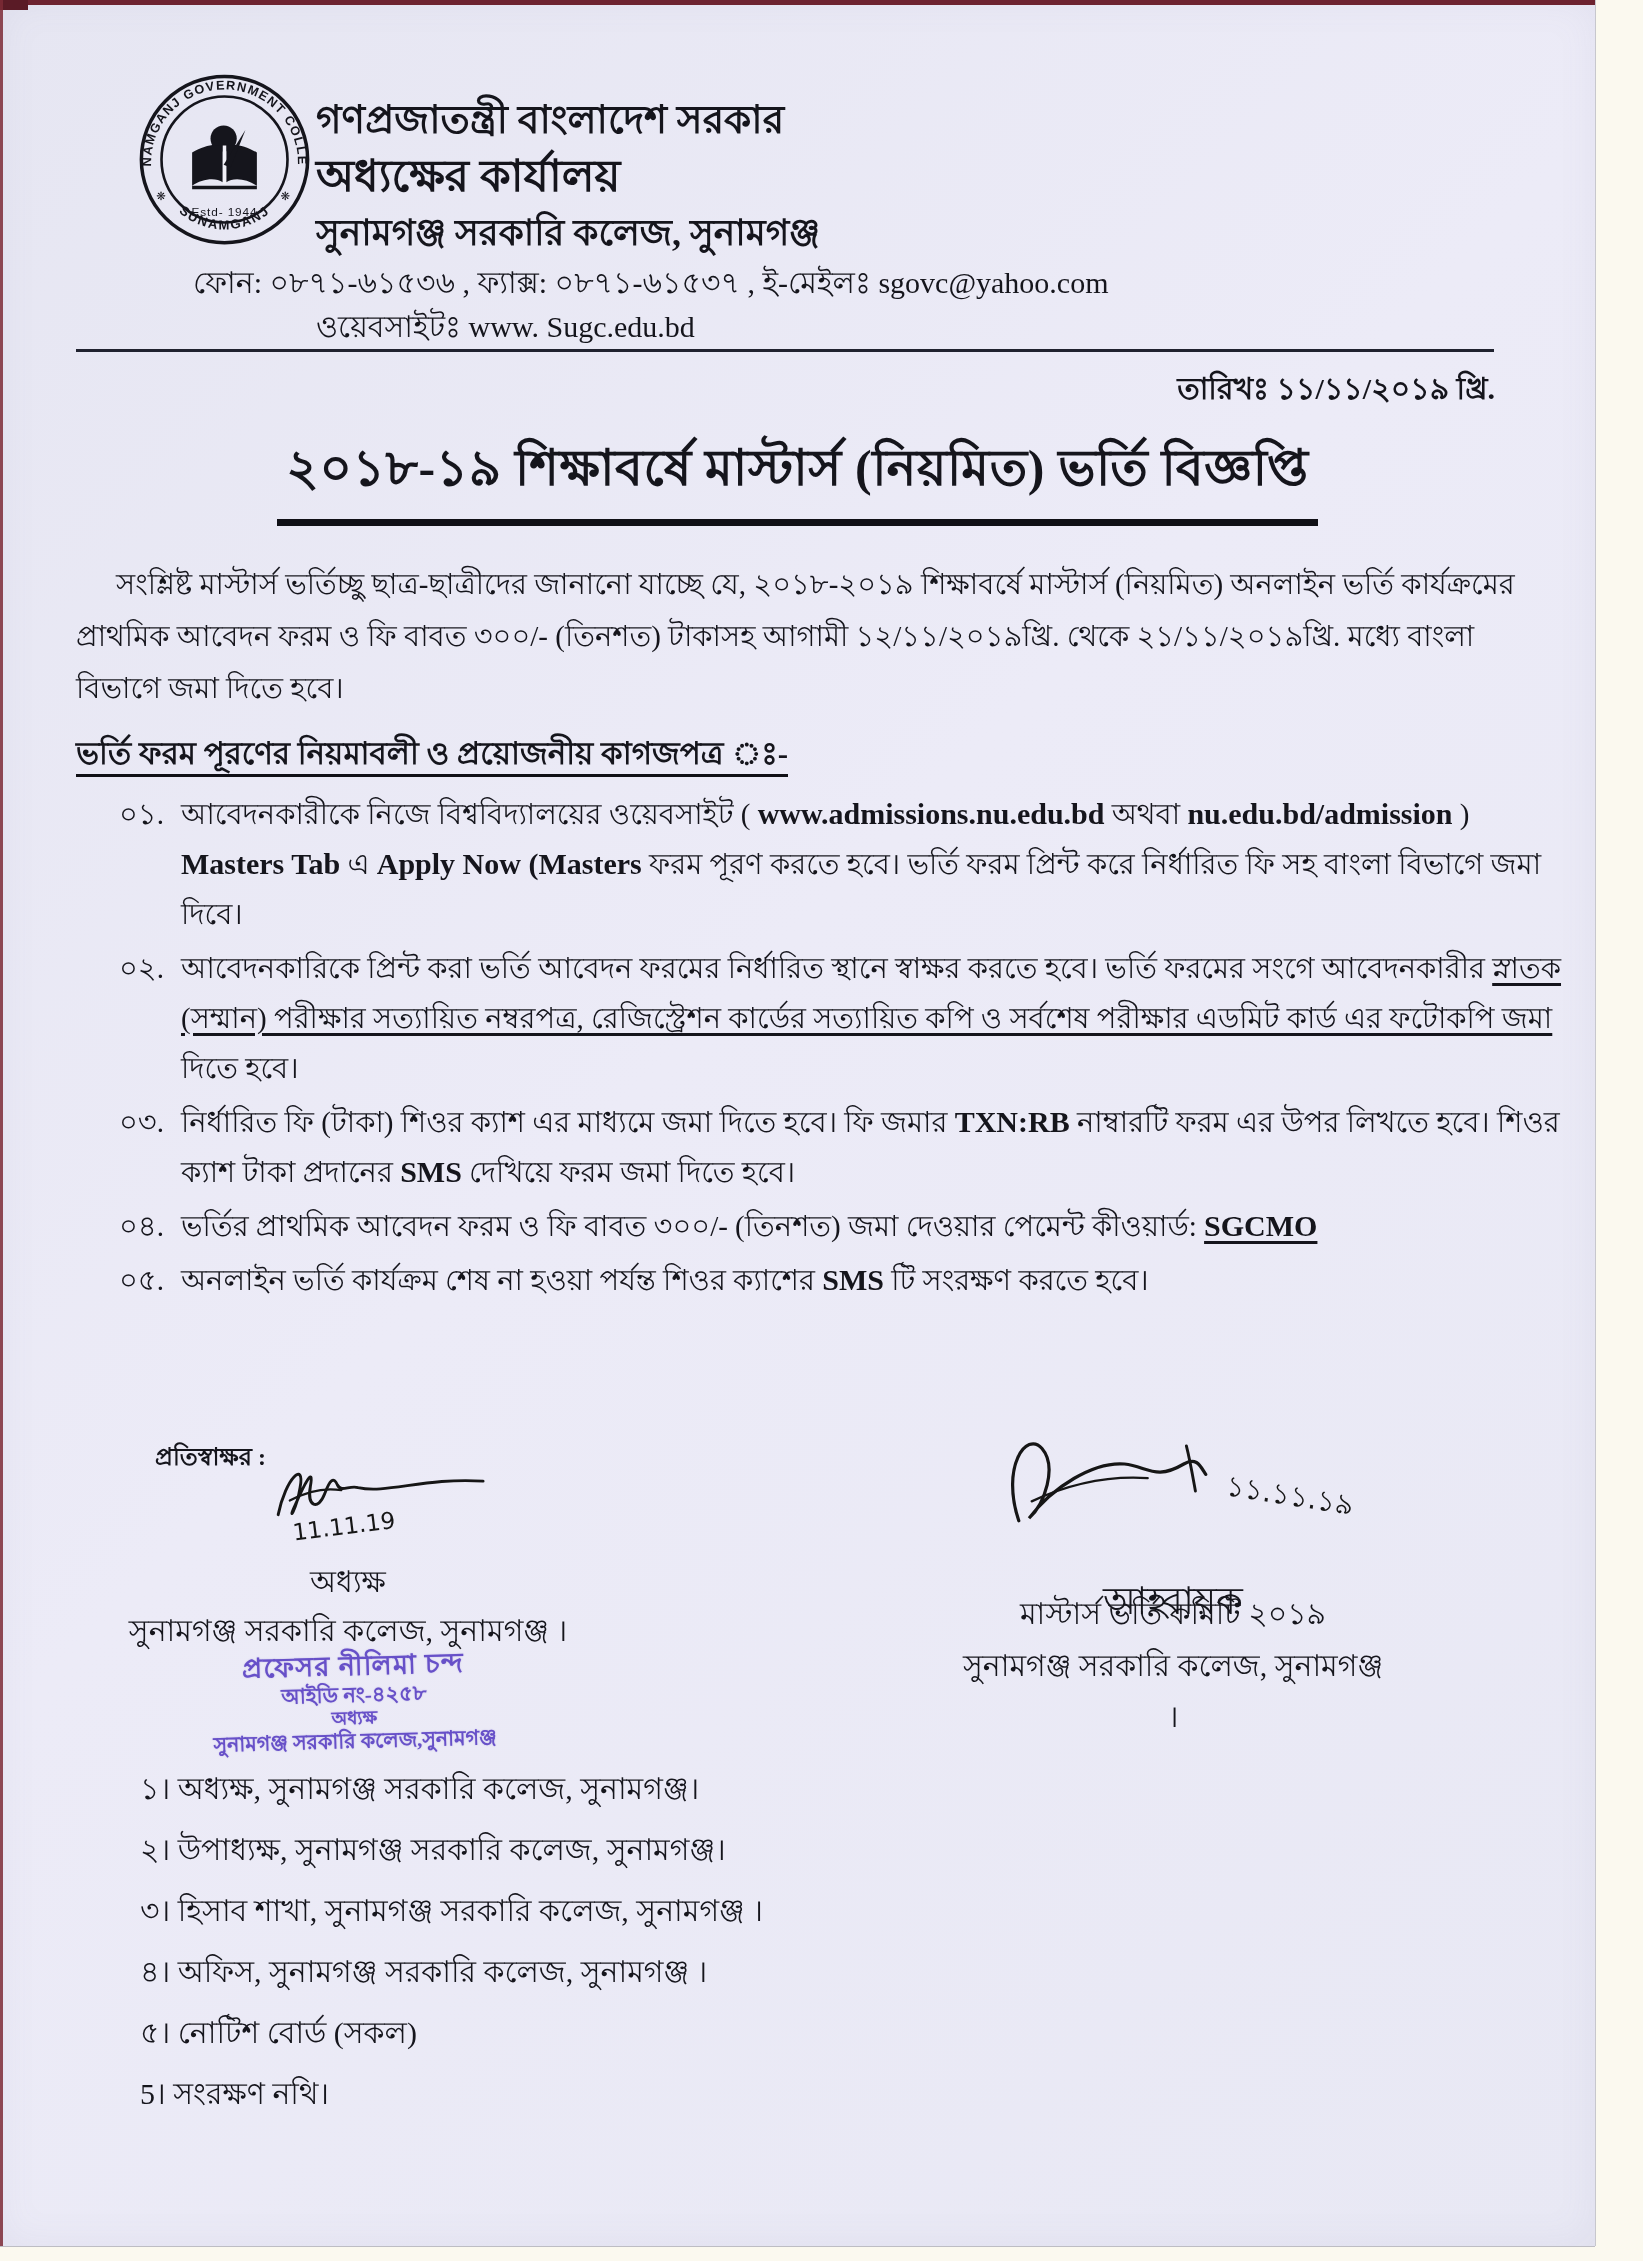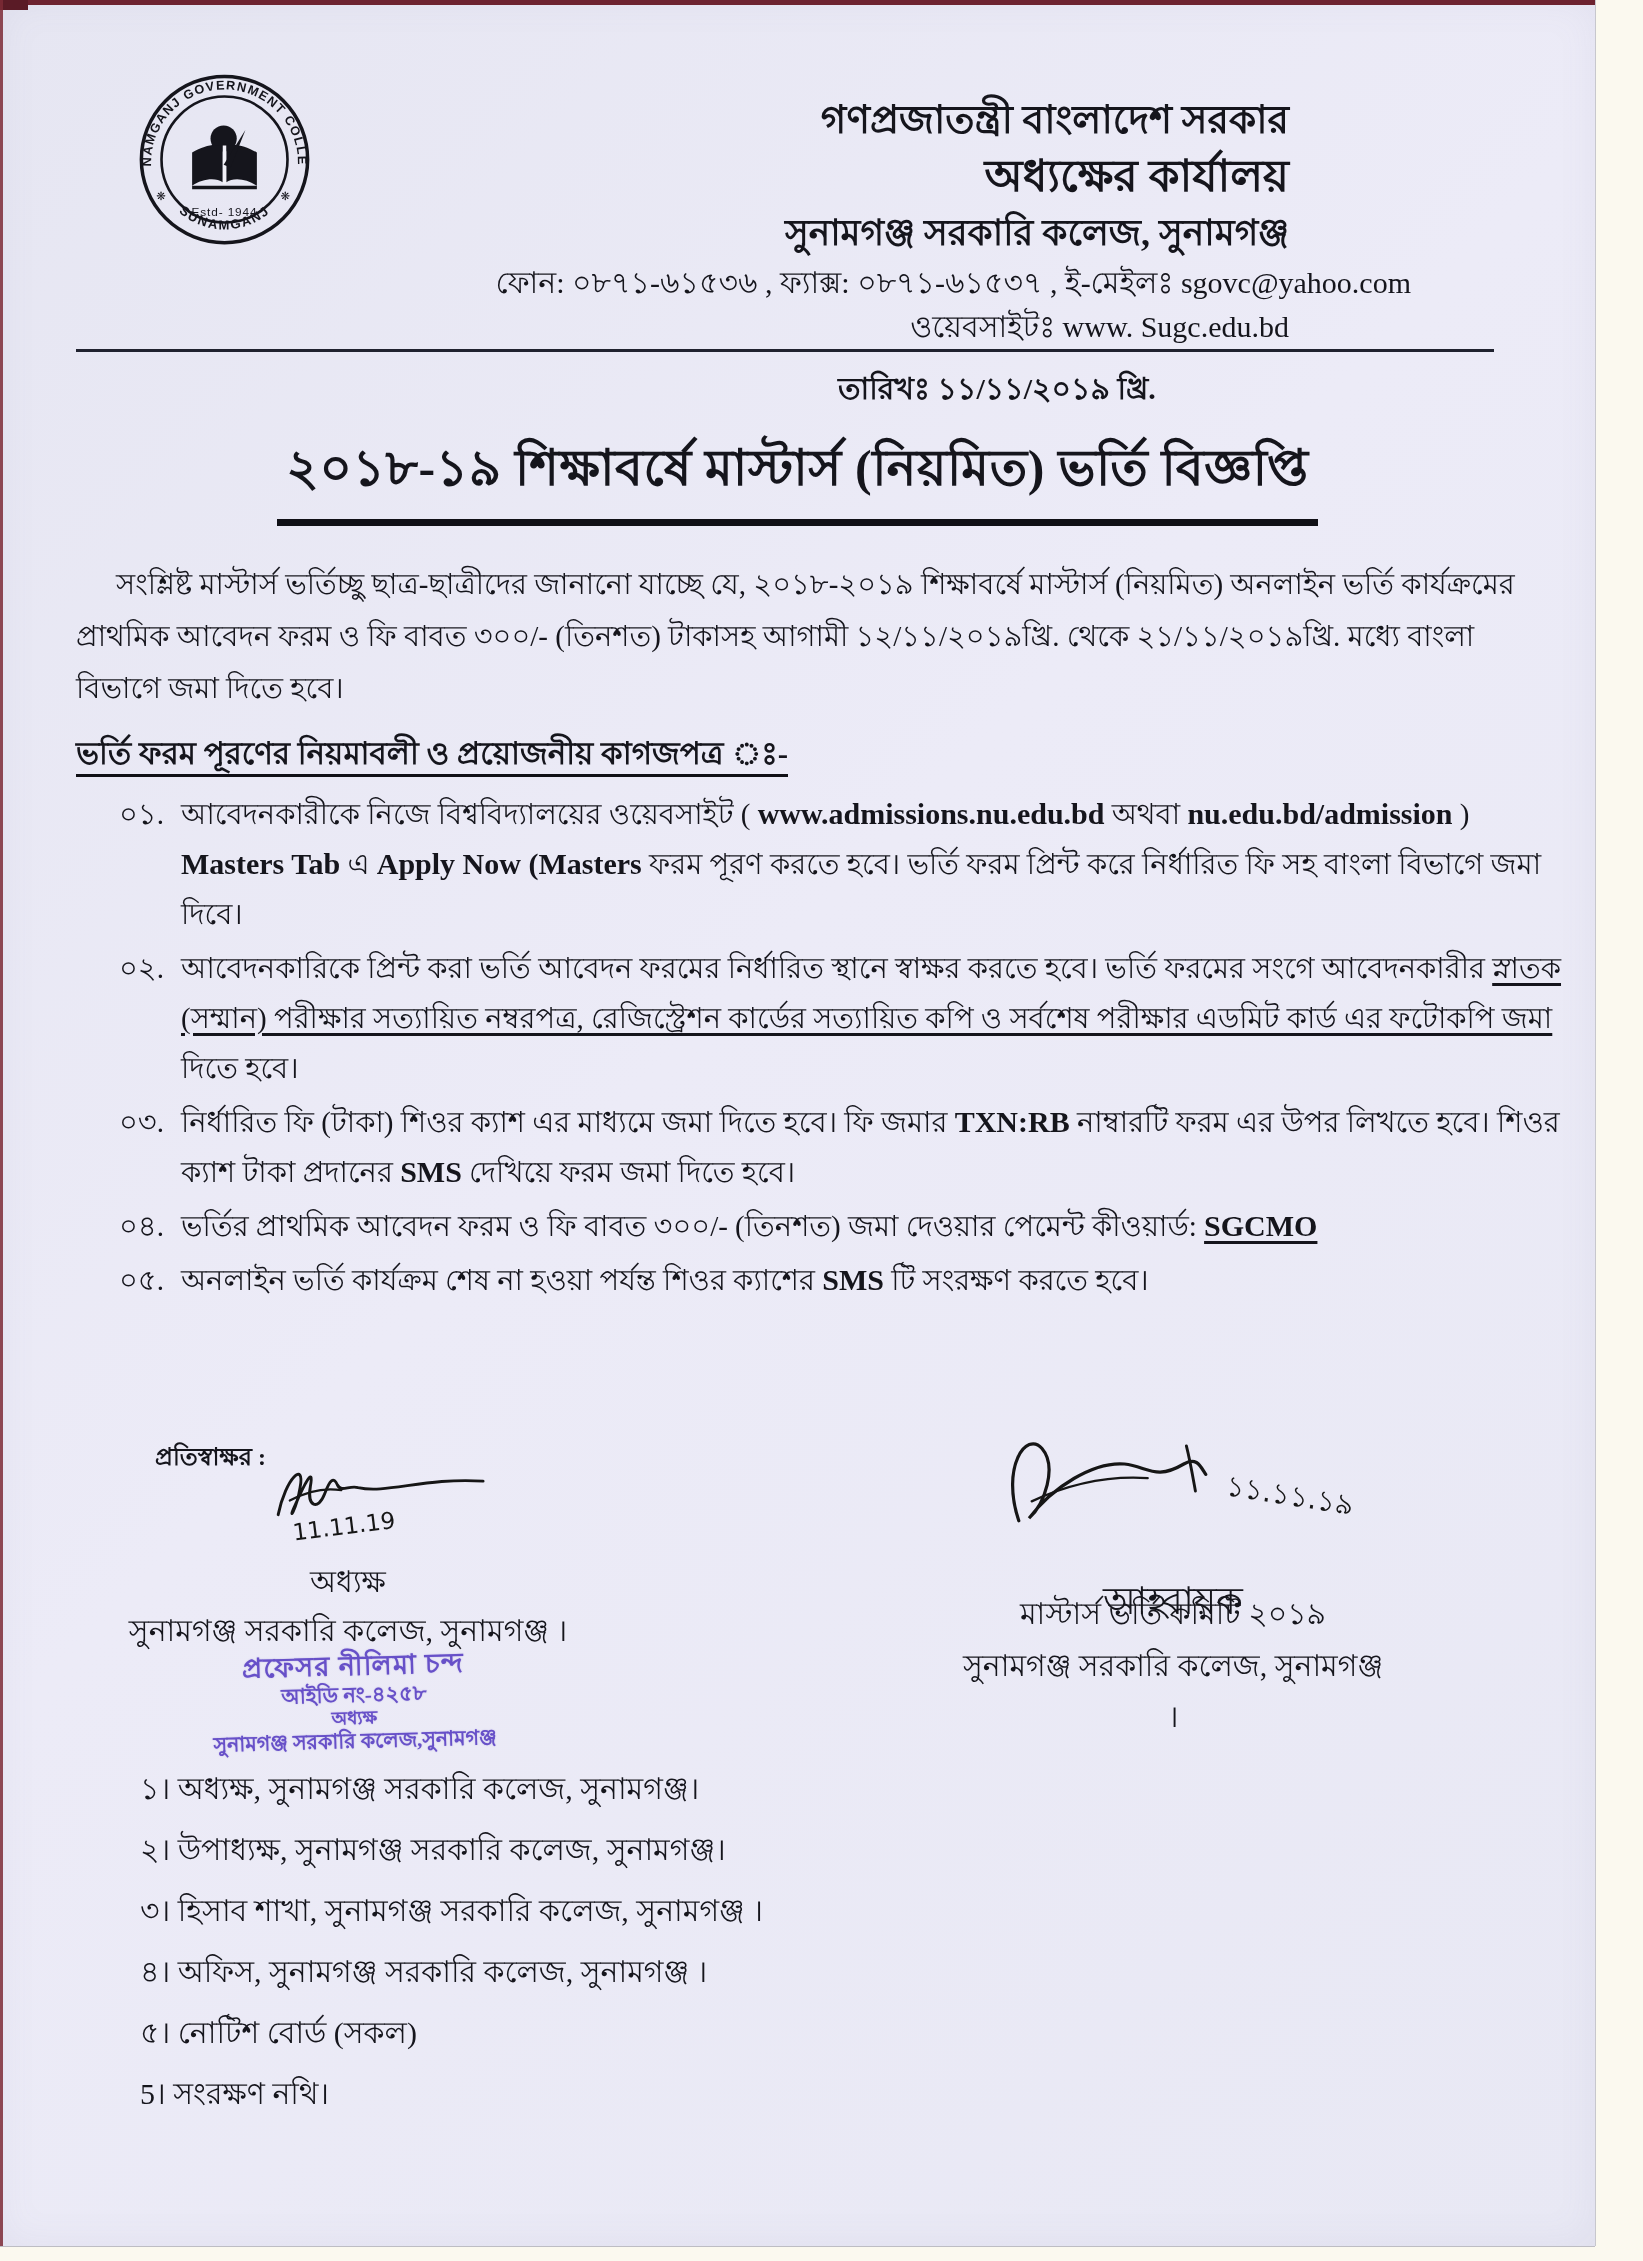--- a/index.html
+++ b/index.html
@@ -15,29 +15,29 @@
     box-shadow:inset 0 0 39px rgba(120,120,150,.08);
   }
   .edge-top{position:absolute;left:0;top:0;width:1595px;height:4.5px;background:#6d2330;}
   .edge-top-corner{position:absolute;left:0;top:0;width:28px;height:9.7px;background:#5a1b26;}
   .edge-left{position:absolute;left:0;top:0;width:2.6px;height:2246px;background:#7c2a36;opacity:.85;}
   .edge-right-line{position:absolute;left:1595px;top:0;width:1.3px;height:2246px;background:#c7c7cd;}
   .edge-bottom-line{position:absolute;left:0;top:2246px;width:1595px;height:1.3px;background:#bdbdc4;}
 
   
   .logo{position:absolute;left:137px;top:72px;width:175px;height:175px;}
-  .hl{position:absolute;left:316px;width:973px;text-align:right;white-space:nowrap;}
+  .hl{position:absolute;left:316px;width:973px;text-align:left;white-space:nowrap;}
   .hl1{top:89px;font-size:39px;font-weight:bold;}
   .hl2{top:143px;font-size:44px;font-weight:bold;}
   .hl3{top:205px;font-size:36px;font-weight:bold;}
   .hl4{top:259px;font-size:30px;left:193px;width:1218px;}
   .hl5{top:303px;font-size:30px;}
 
   .rule{position:absolute;left:76px;top:349px;width:1418px;height:3.2px;background:#20222f;}
-  .date-line{position:absolute;left:838px;top:365px;width:657px;text-align:left;font-size:30px;font-weight:bold;}
+  .date-line{position:absolute;left:838px;top:365px;width:657px;text-align:right;font-size:30px;font-weight:bold;}
 
   .title-wrap{position:absolute;left:0;top:430px;width:1595px;text-align:center;}
   .doc-title{
     display:inline-block;font-size:50px;font-weight:bold;letter-spacing:0.6px;
     border-bottom:7px solid #101016;padding:0 9px 6.4px 9px;
   }
 
   .intro{position:absolute;left:76px;top:558px;width:1476px;margin:0;
     font-size:29px;line-height:52px;text-indent:40px;text-align:left;}
 

